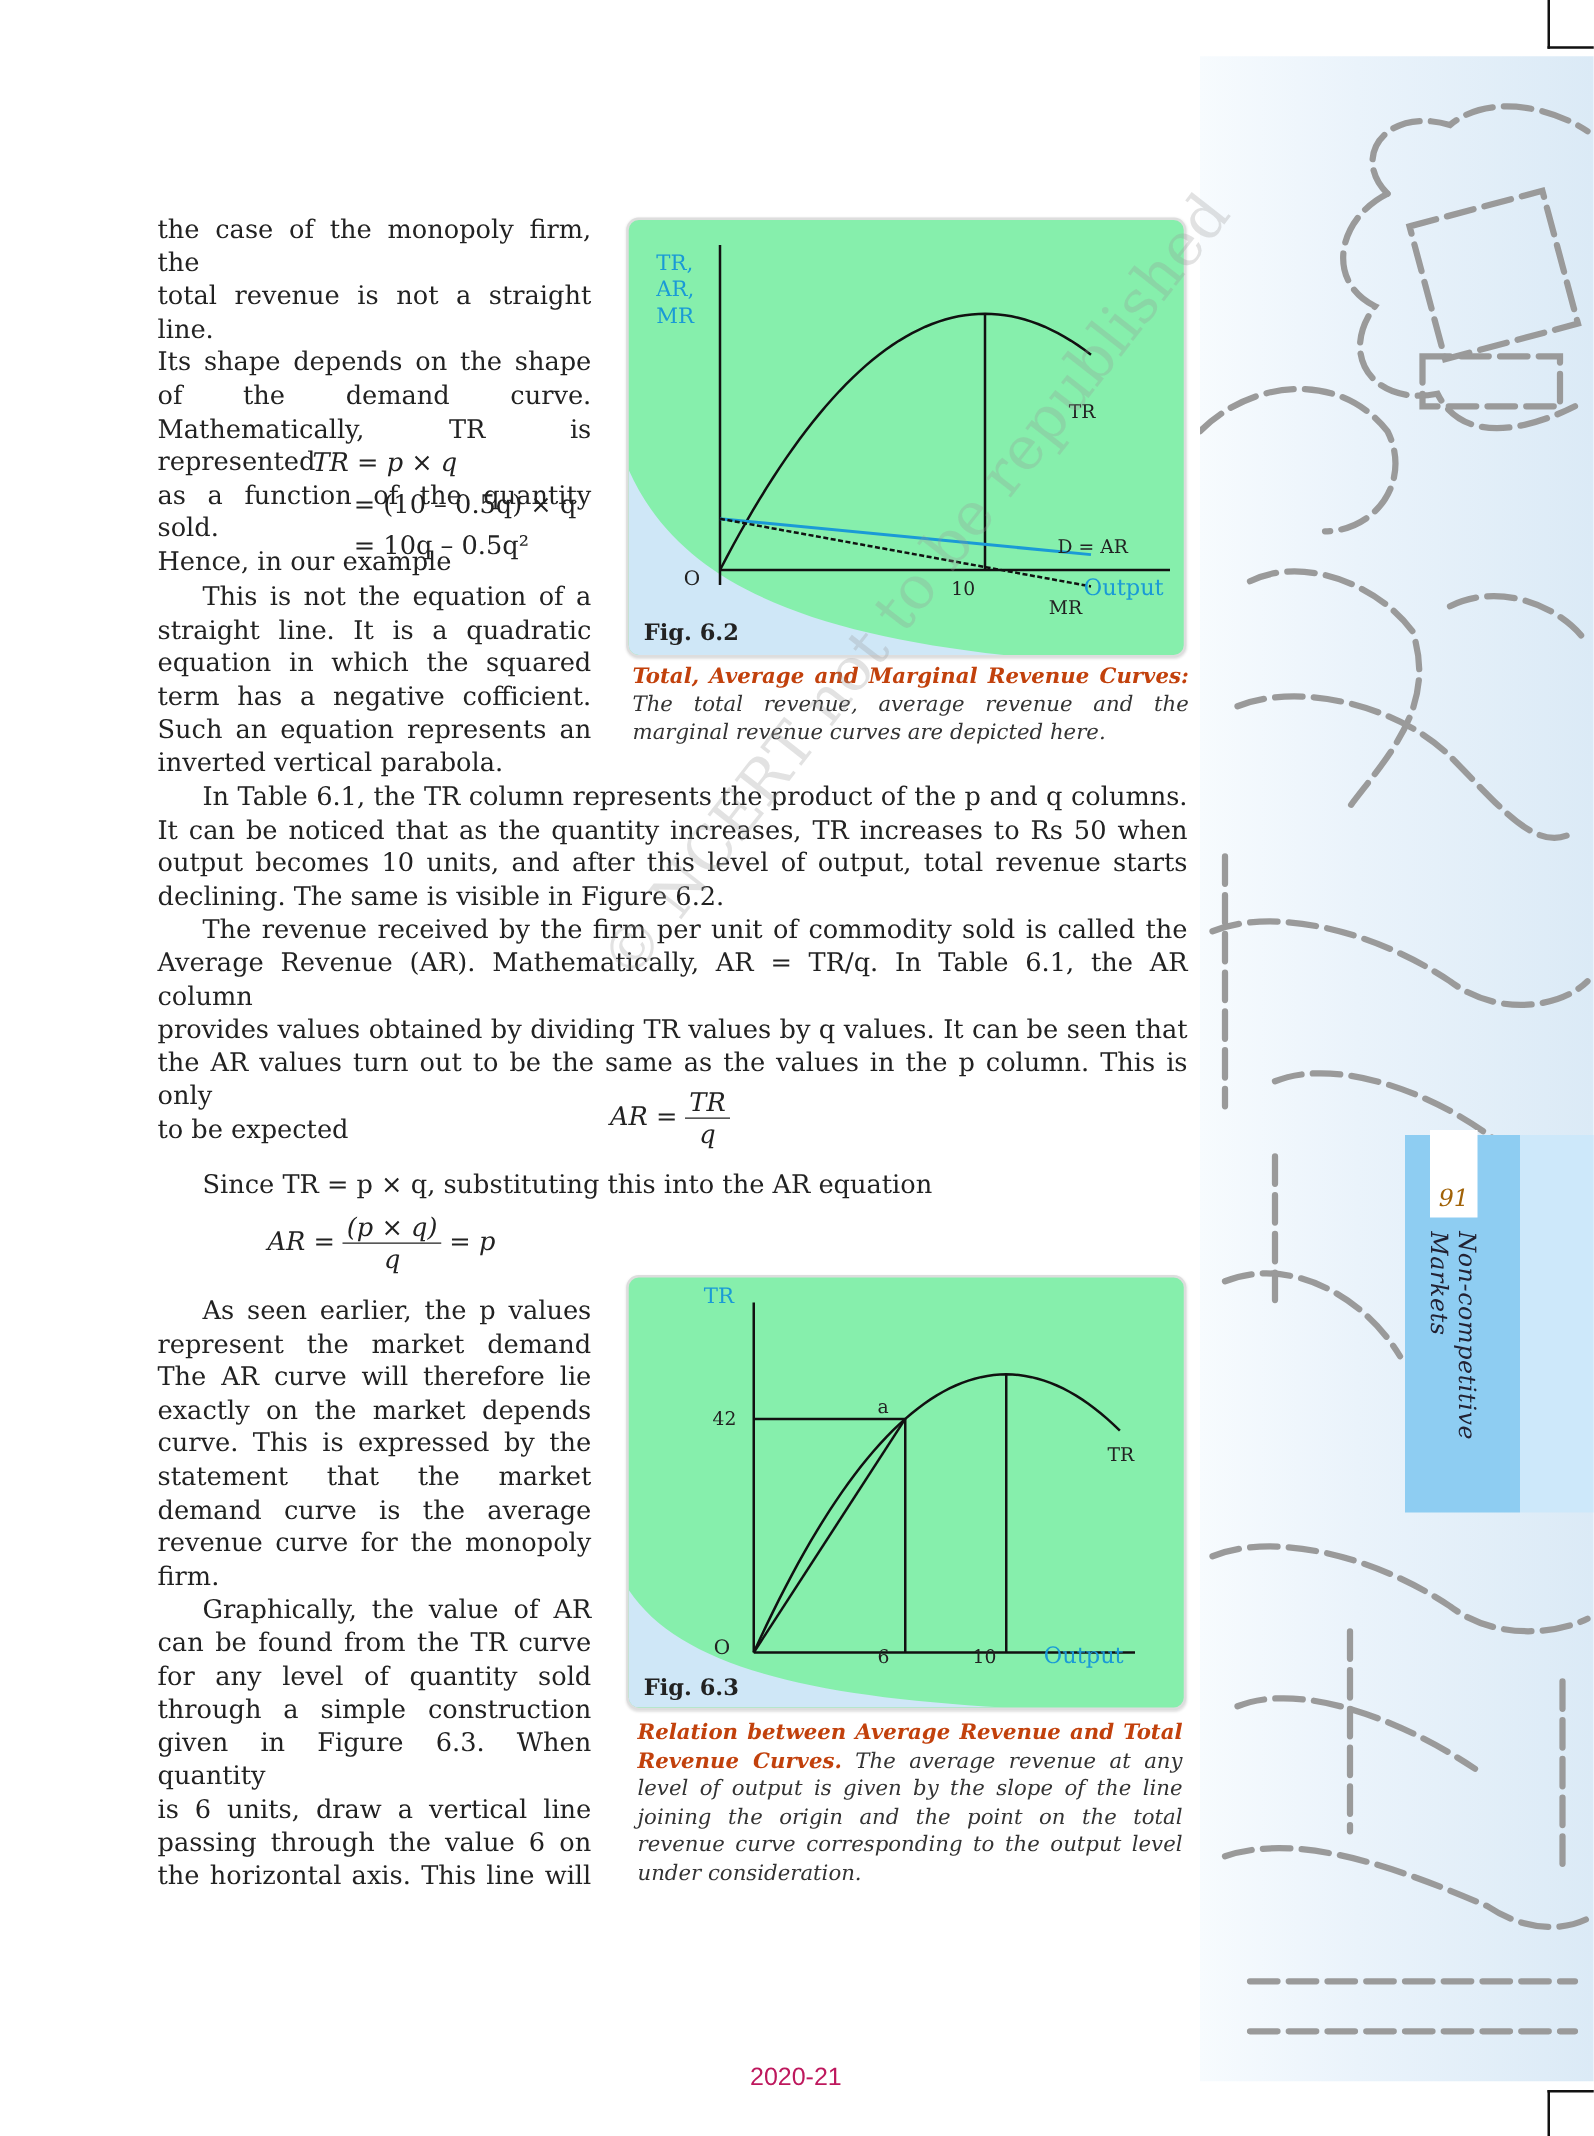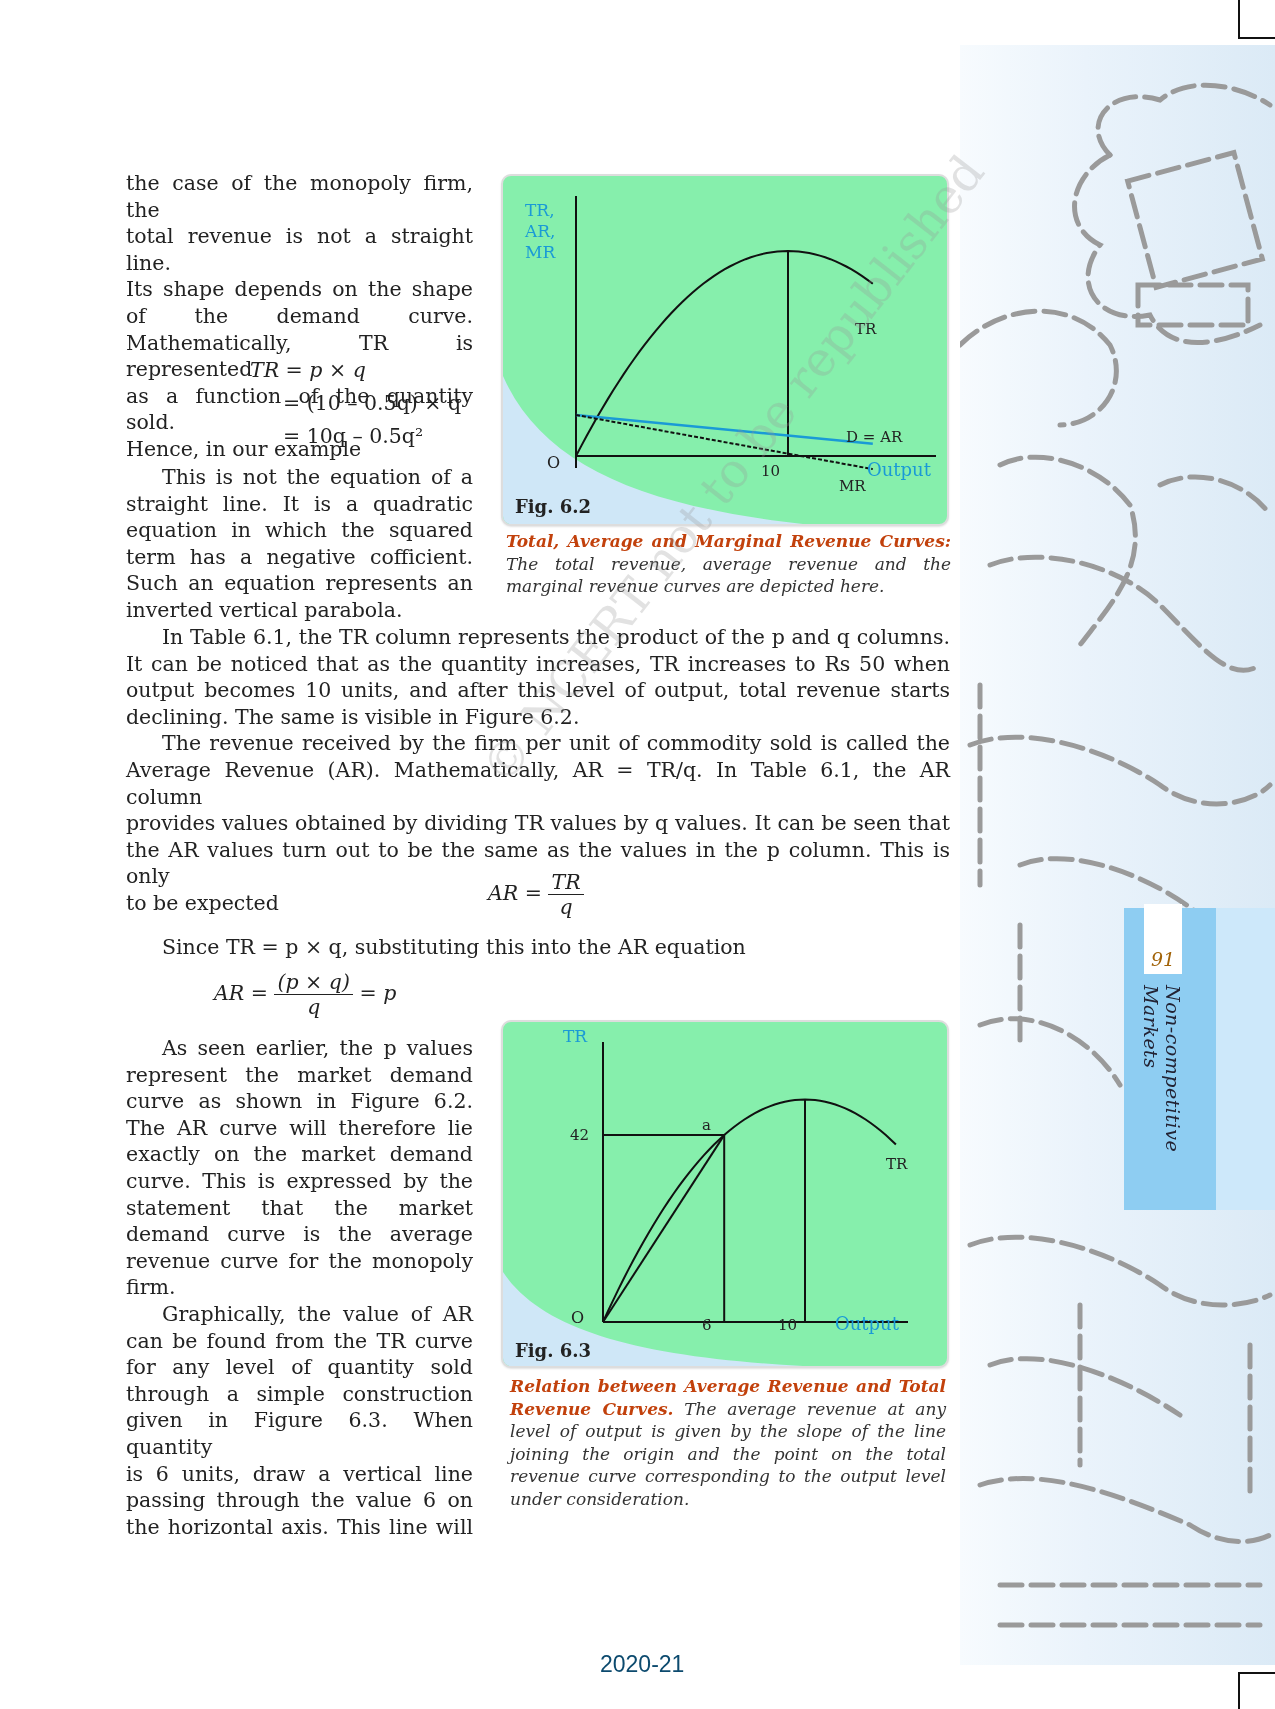--- a/index.html
+++ b/index.html
@@ -23,21 +23,21 @@
   .indent{text-indent:36px;}
   .eq{position:absolute;font-size:20.5px;}
   .fig{position:absolute;border:2px solid #ddd;border-radius:10px;background:#86efac;overflow:hidden;
        box-shadow:0 1px 2px rgba(0,0,0,0.12);}
   .fig svg{position:absolute;left:0;top:0;}
   .figlabel{position:absolute;font-weight:bold;font-size:18px;color:#222;}
   .caption{position:absolute;font-size:17px;line-height:22.5px;color:#333;font-style:italic;}
   .caption b{color:#c2410c;font-weight:bold;}
   .watermark{position:absolute;left:470px;top:760px;font-size:48px;color:rgba(150,150,150,0.28);
        transform:rotate(-52deg);transform-origin:left top;white-space:nowrap;pointer-events:none;}
-  .year{position:absolute;left:600px;top:1651px;font-family:"Liberation Sans",sans-serif;font-size:23px;color:#0c4a6e;}
+  .year{position:absolute;left:600px;top:1651px;font-family:"Liberation Sans",sans-serif;font-size:20px;color:#be185d;}
   i{font-style:italic;}
   .frac{display:inline-block;vertical-align:middle;text-align:center;}
   .frac span{display:block;}
   .frac .num{border-bottom:1.5px solid #222;padding:0 3px;}
 </style>
 </head>
 <body>
 
 <div class="crop" style="left:1238px;top:0;width:40px;height:37px;border-width:0 0 2px 2px;"></div>
 <div class="crop" style="left:1238px;top:1672px;width:40px;height:37px;border-width:2px 0 0 2px;"></div>
@@ -147,23 +147,22 @@
   <span class="frac">
     <span class="num" style="font-style:italic;">(p × q)</span>
     <span style="font-style:italic;">q</span>
   </span>
   <i>= p</i>
 </div>
 
 <div class="text para" style="left:126px;top:1035px;width:347px;">
   <p class="just indent">As seen earlier, the p values</p>
   <p class="just">represent the market demand</p>
-  <p class="just">curve as shown in Figure 6.2.</p>
   <p class="just">The AR curve will therefore lie</p>
-  <p class="just">exactly on the market demand</p>
+  <p class="just">exactly on the market depends</p>
   <p class="just">curve. This is expressed by the</p>
   <p class="just">statement that the market</p>
   <p class="just">demand curve is the average</p>
   <p class="just">revenue curve for the monopoly</p>
   <p>firm.</p>
   <p class="just indent">Graphically, the value of AR</p>
   <p class="just">can be found from the TR curve</p>
   <p class="just">for any level of quantity sold</p>
   <p class="just">through a simple construction</p>
   <p class="just">given in Figure 6.3. When quantity</p>

